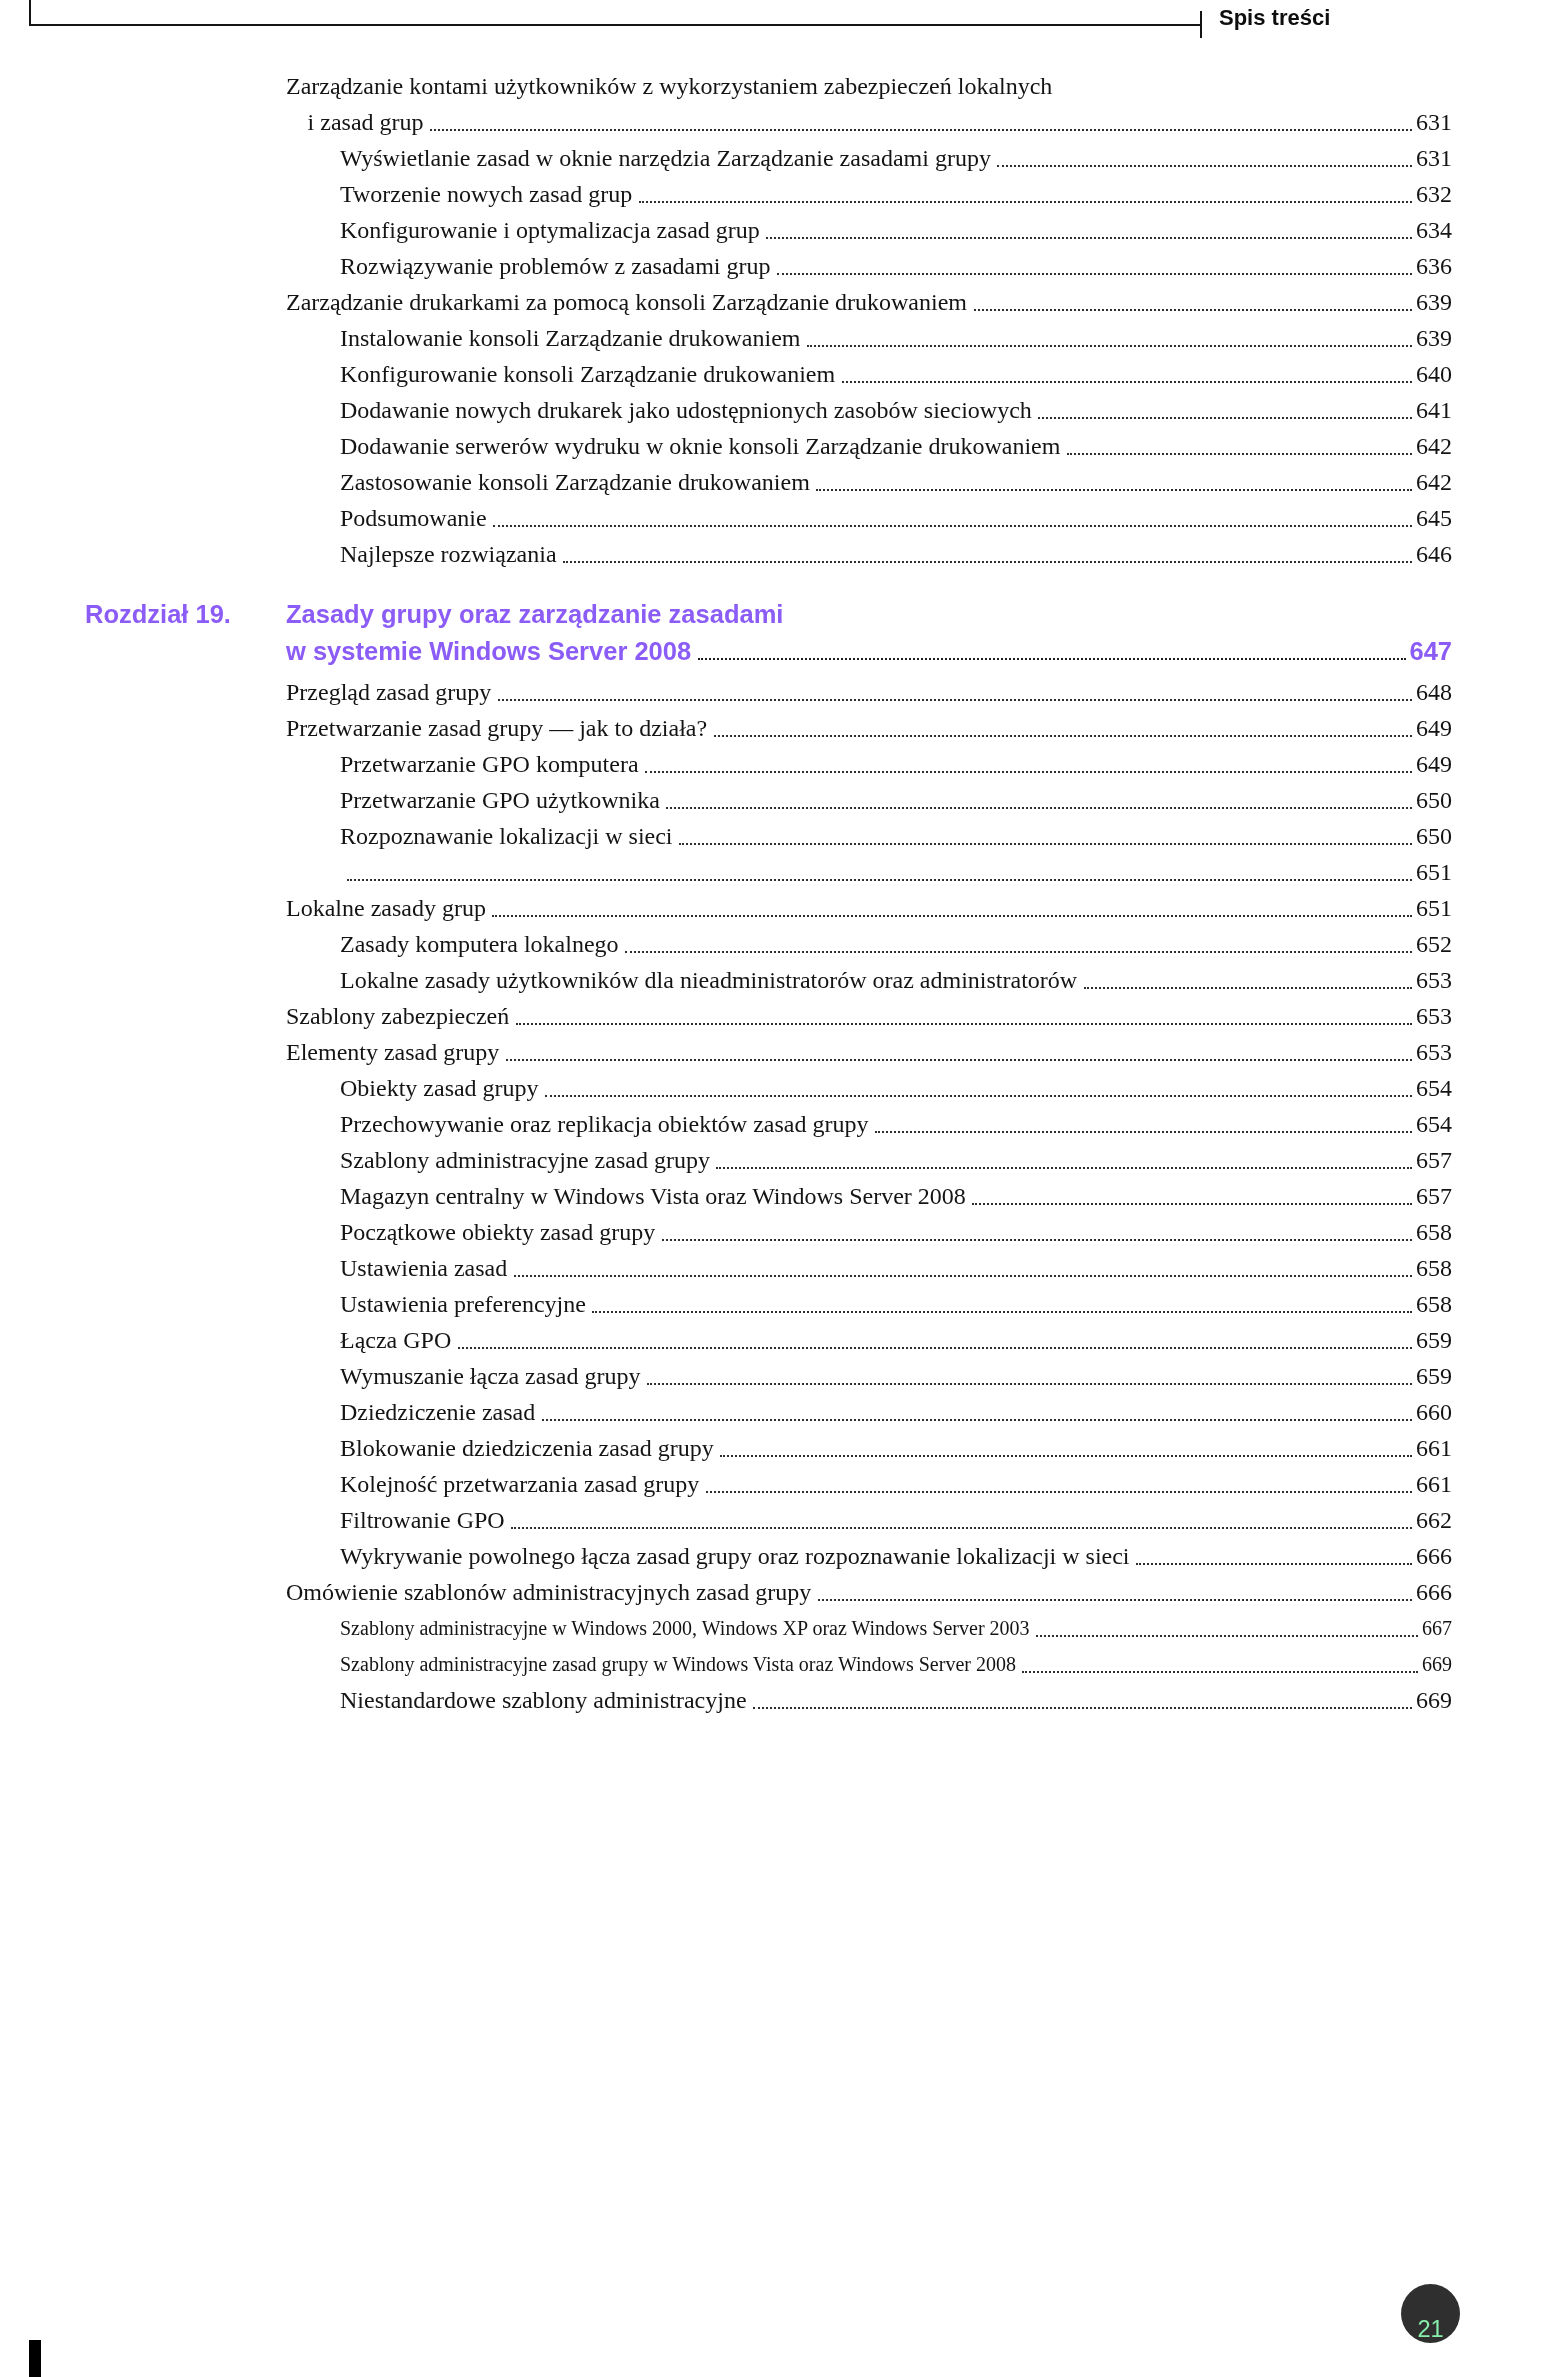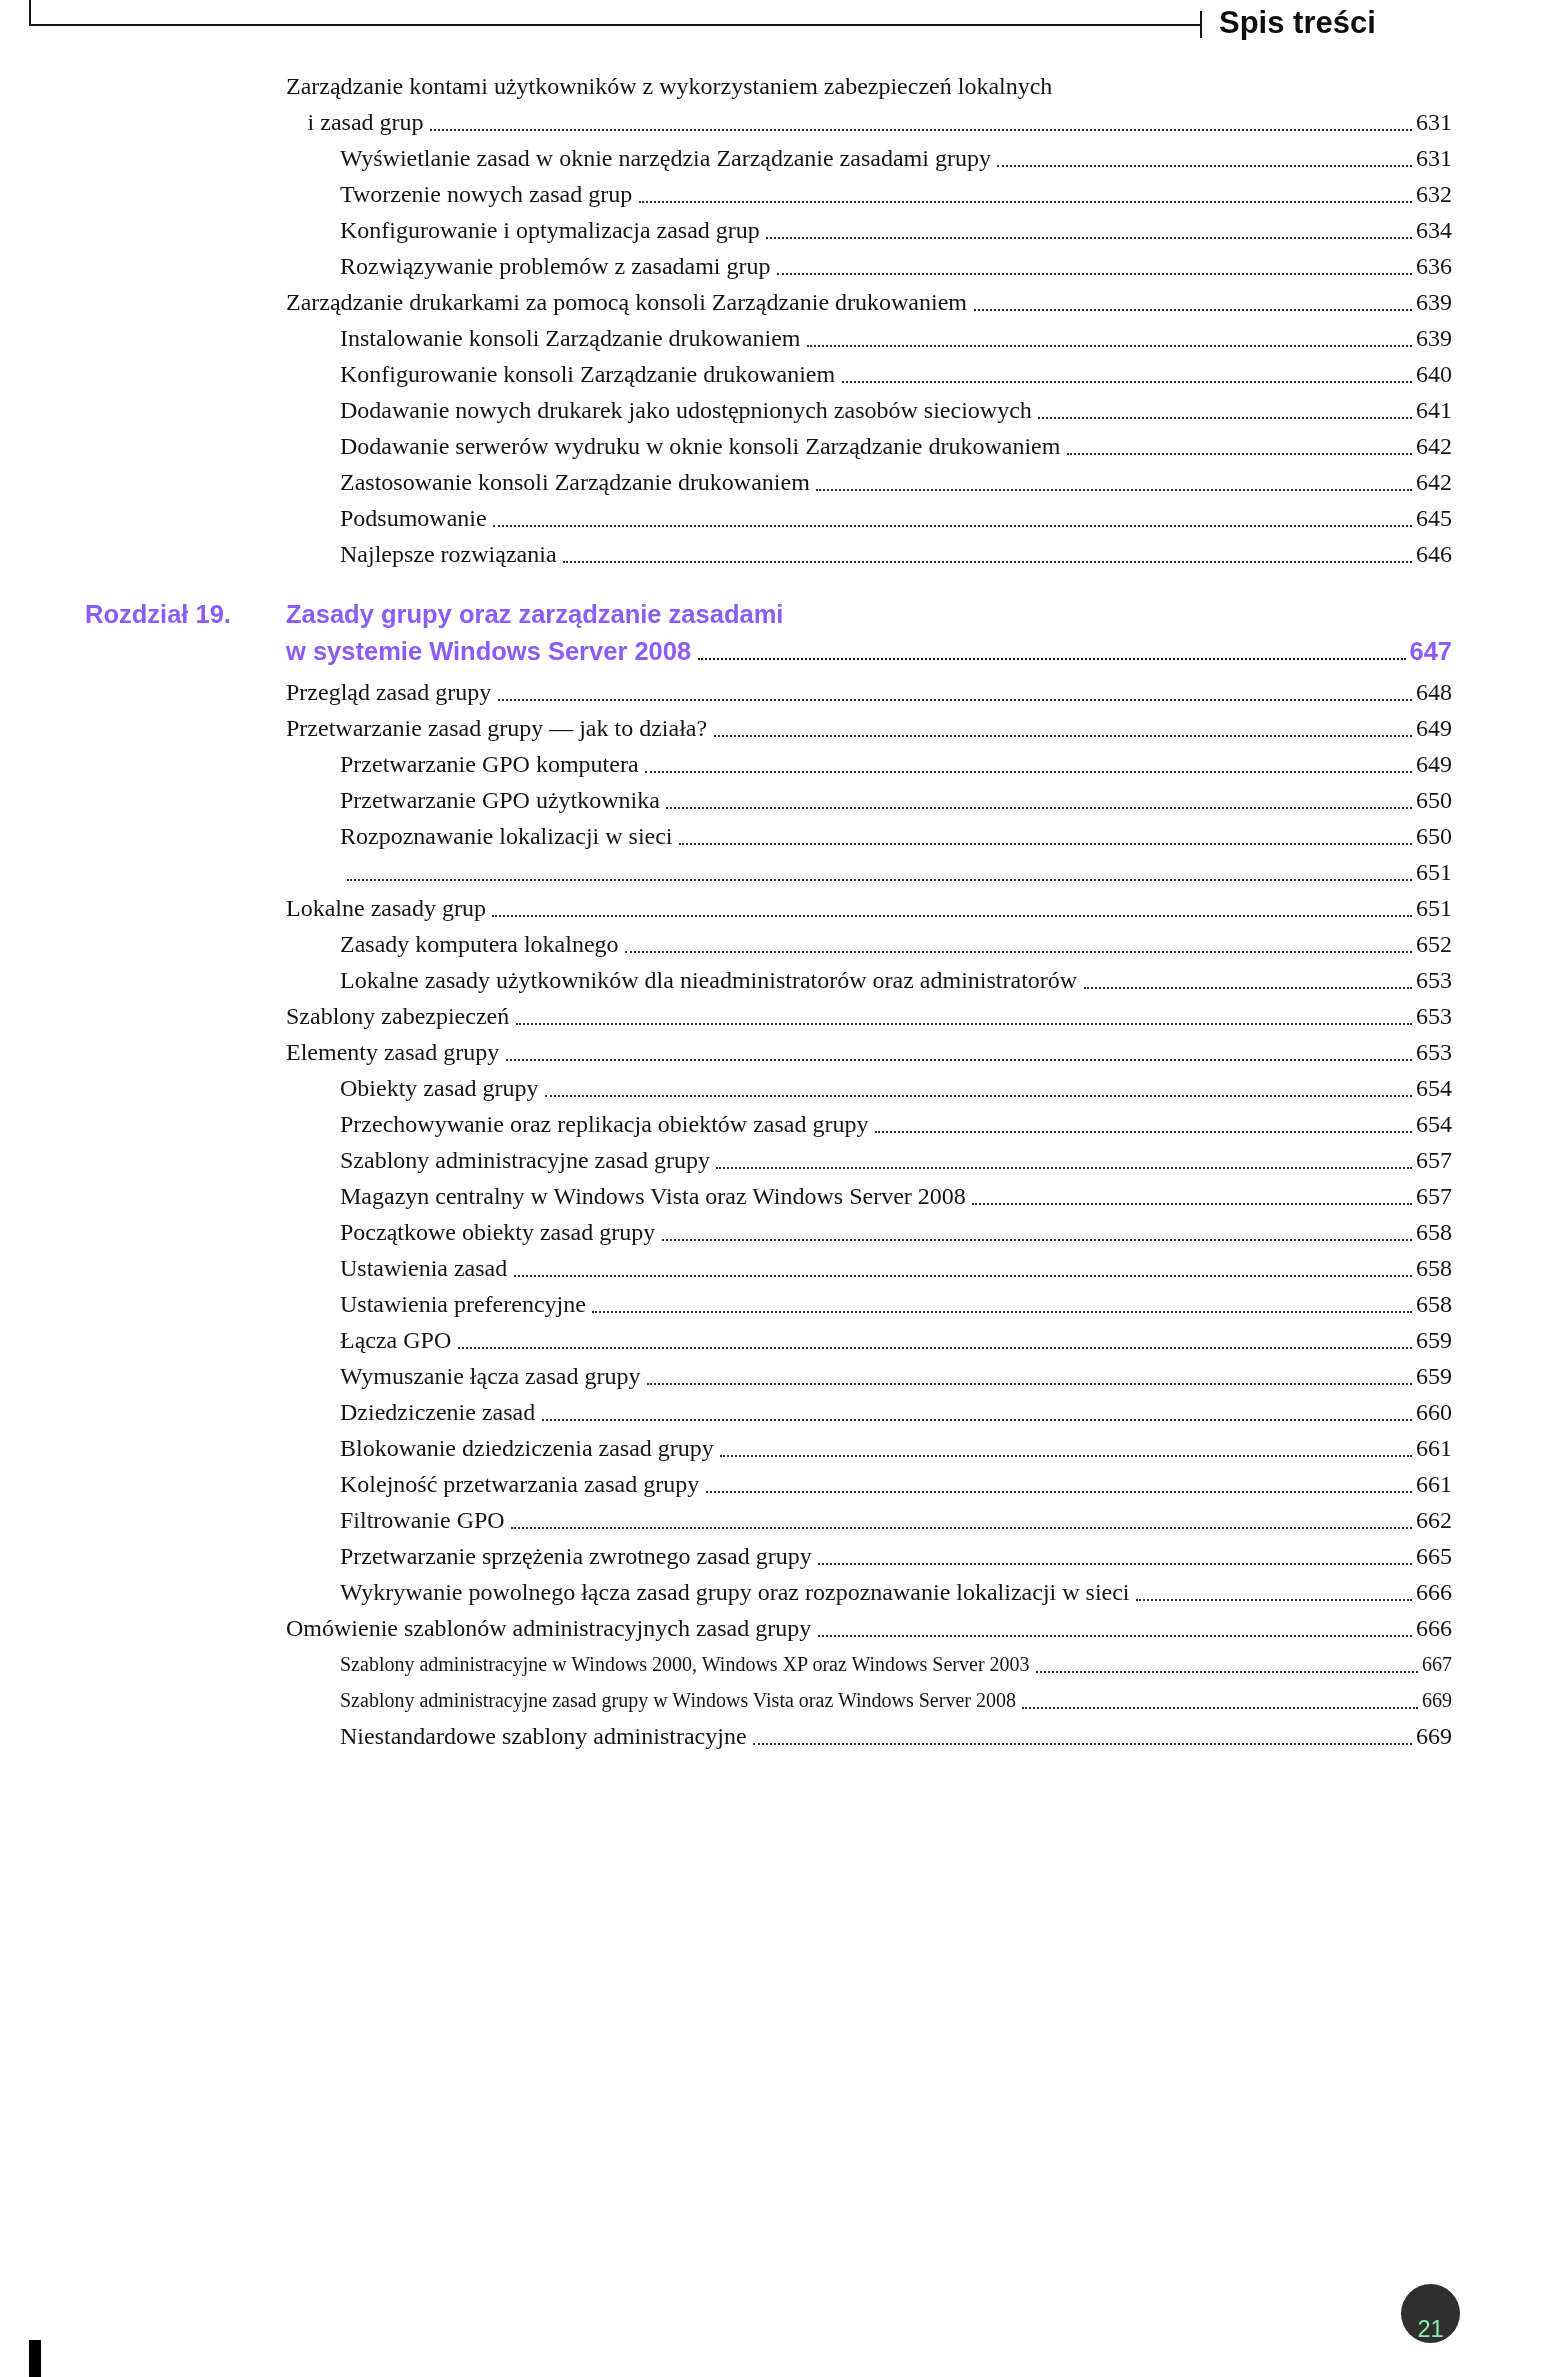--- a/index.html
+++ b/index.html
@@ -8,21 +8,21 @@
     font-family:"Liberation Serif","DejaVu Serif",serif; color:#141414;
   }
 
   
   .corner-vert { position:absolute; left:29px; top:0; width:2px; height:25.5px; background:#141414; }
   .rule { position:absolute; left:29px; top:23.6px; width:1171px; height:2px; background:#141414; }
   .rule-tick { position:absolute; left:1200px; top:10.5px; width:2px; height:27.5px; background:#141414; }
   .header-title {
     position:absolute; left:1219px; top:5.2px;
     font-family:"Liberation Sans","DejaVu Sans",sans-serif; font-weight:bold;
-    font-size:31px; color:#0e0e0e;
+    font-size:22px; color:#0e0e0e;
   }
 
   
   .toc { position:absolute; left:85px; top:68px; width:1367px; }
   .entry { line-height:36px; font-size:24px; }
   .entry.small { font-size:20px;font-family:Liberation Serif, serif; }
   .lvl1 { padding-left:201px; }
   .lvl2 { padding-left:255px; }
   .line-first { white-space:nowrap; }
   .line-last { display:flex; }
@@ -328,27 +328,20 @@
       </div>
       <div class="entry lvl2">
         <div class="line-last">
           <span class="txt">Filtrowanie GPO</span>
           <span class="leader"></span>
           <span class="pg">662</span>
         </div>
       </div>
       <div class="entry lvl2">
         <div class="line-last">
-          <span class="txt">Przetwarzanie sprzężenia zwrotnego zasad grupy</span>
-          <span class="leader"></span>
-          <span class="pg">665</span>
-        </div>
-      </div>
-      <div class="entry lvl2">
-        <div class="line-last">
           <span class="txt">Wykrywanie powolnego łącza zasad grupy oraz rozpoznawanie lokalizacji w sieci</span>
           <span class="leader"></span>
           <span class="pg">666</span>
         </div>
       </div>
       <div class="entry lvl1">
         <div class="line-last">
           <span class="txt">Omówienie szablonów administracyjnych zasad grupy</span>
           <span class="leader"></span>
           <span class="pg">666</span>

